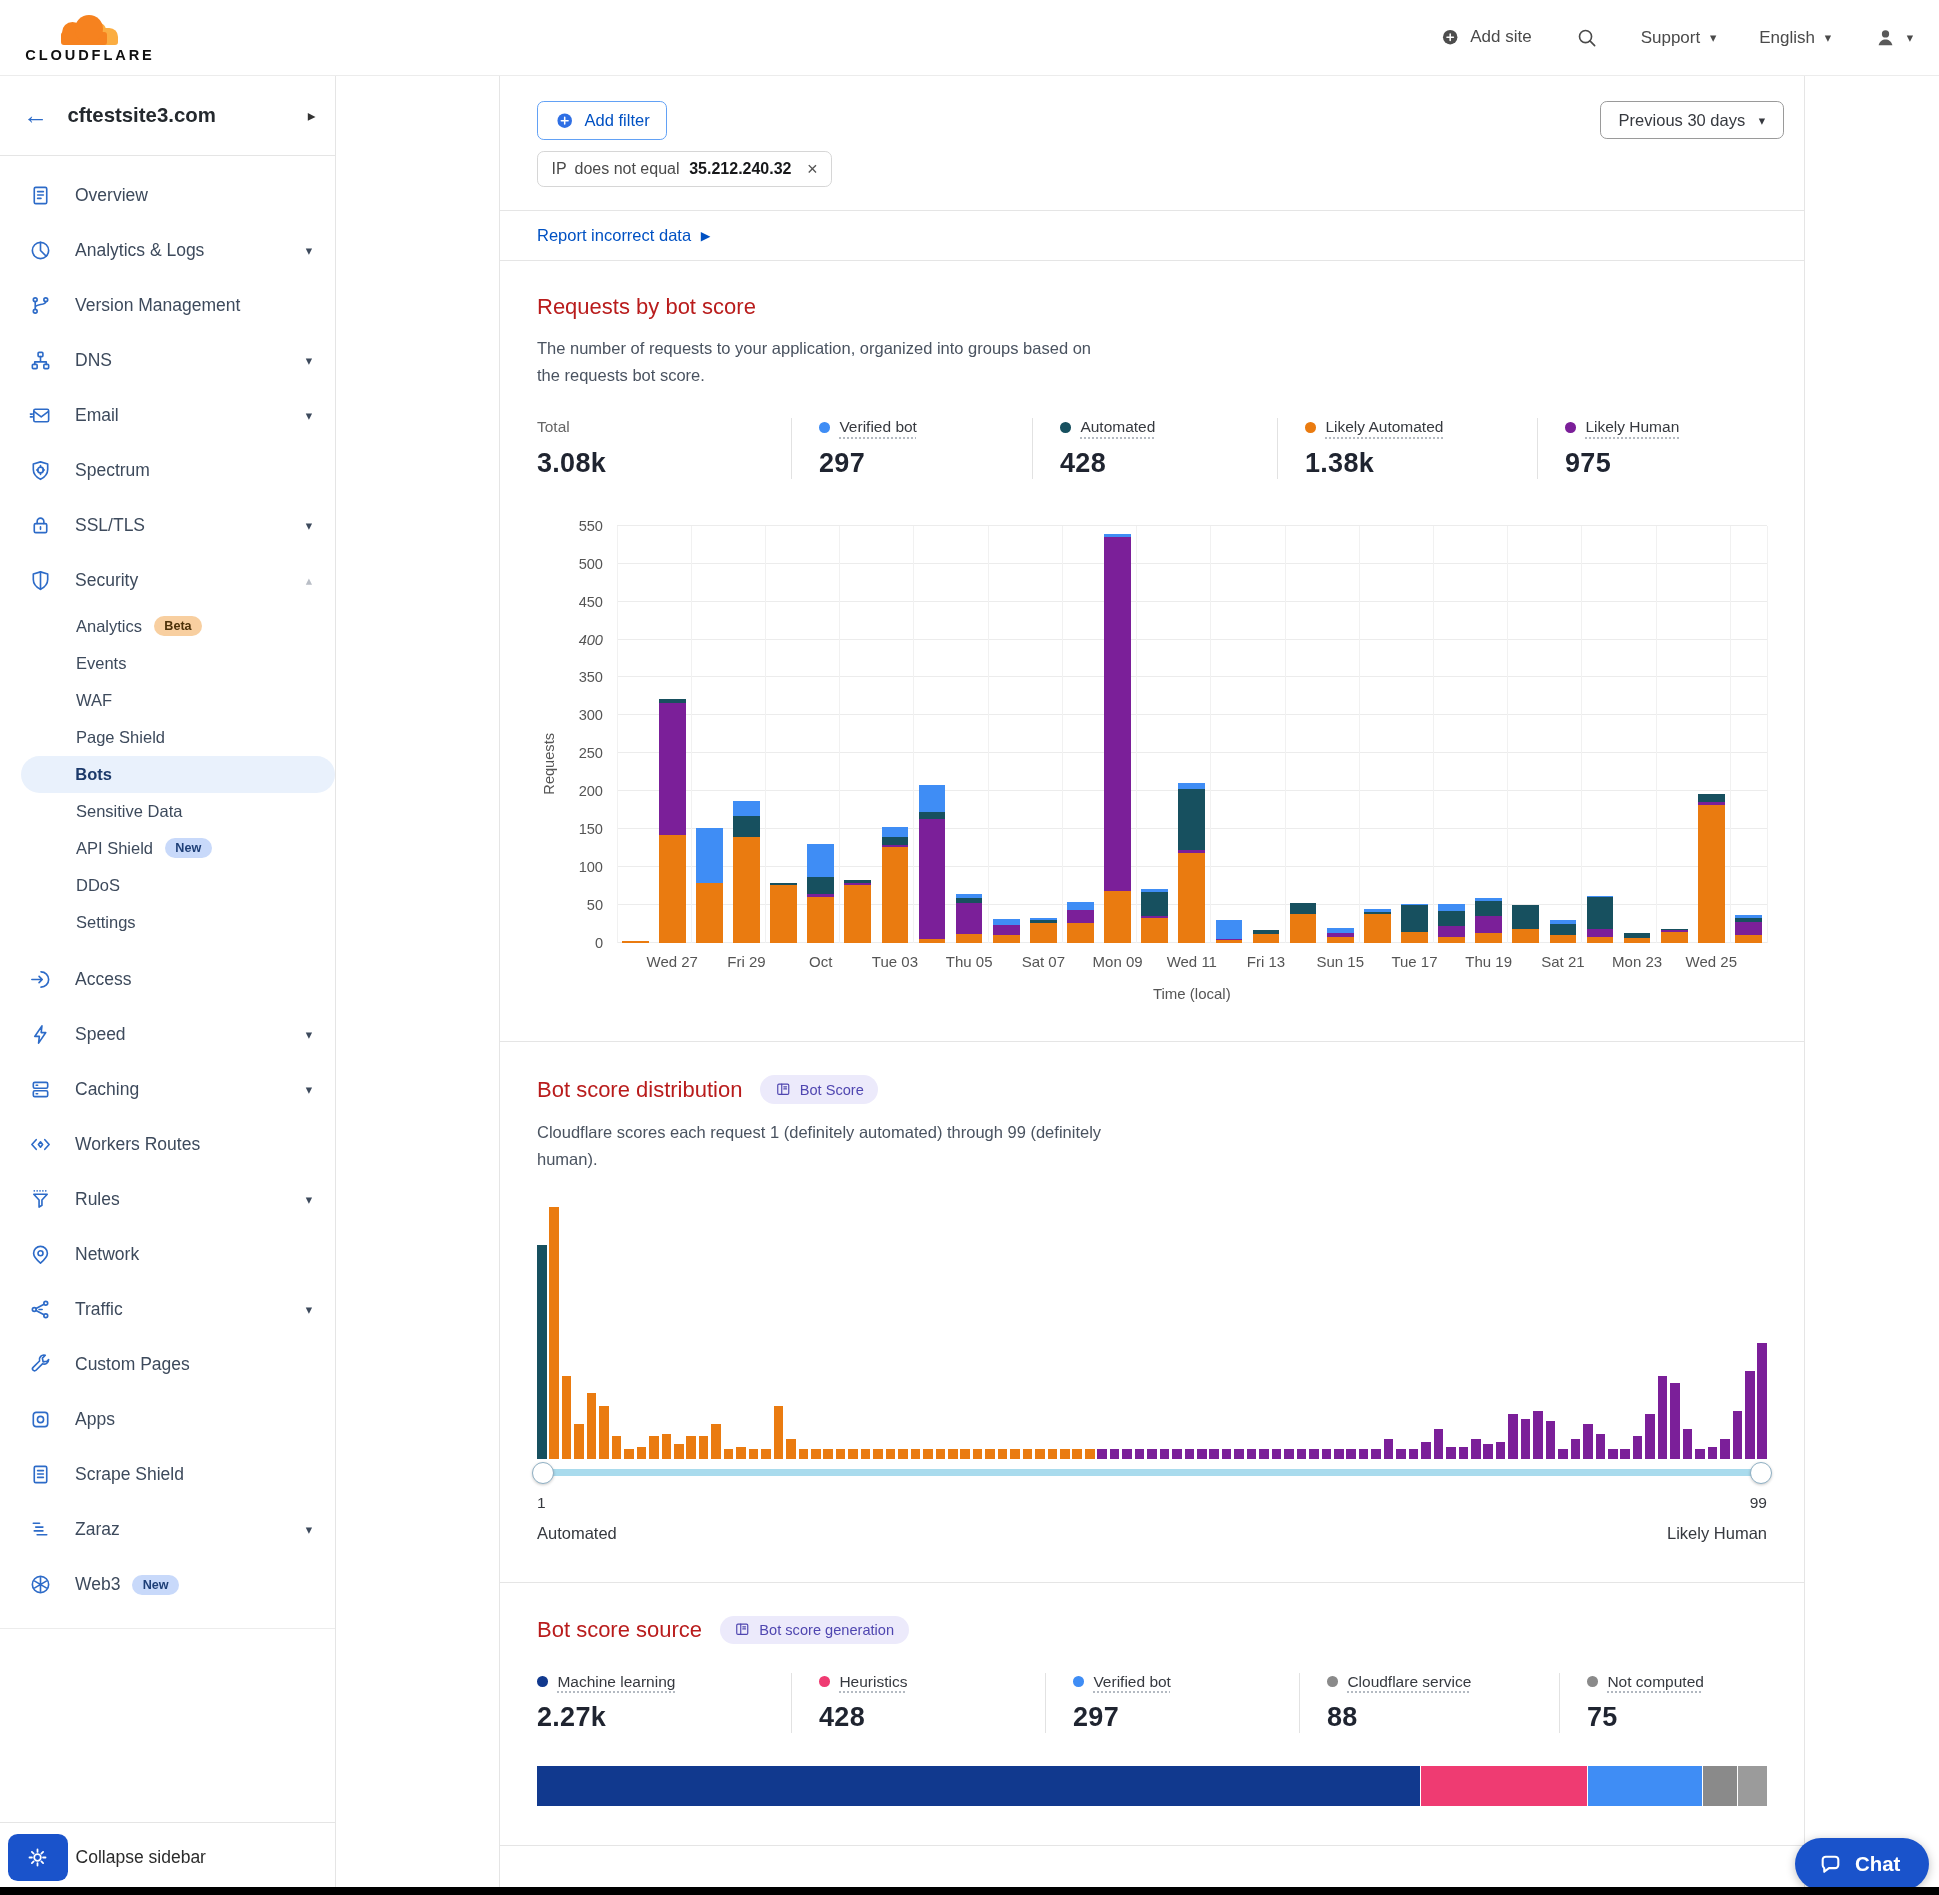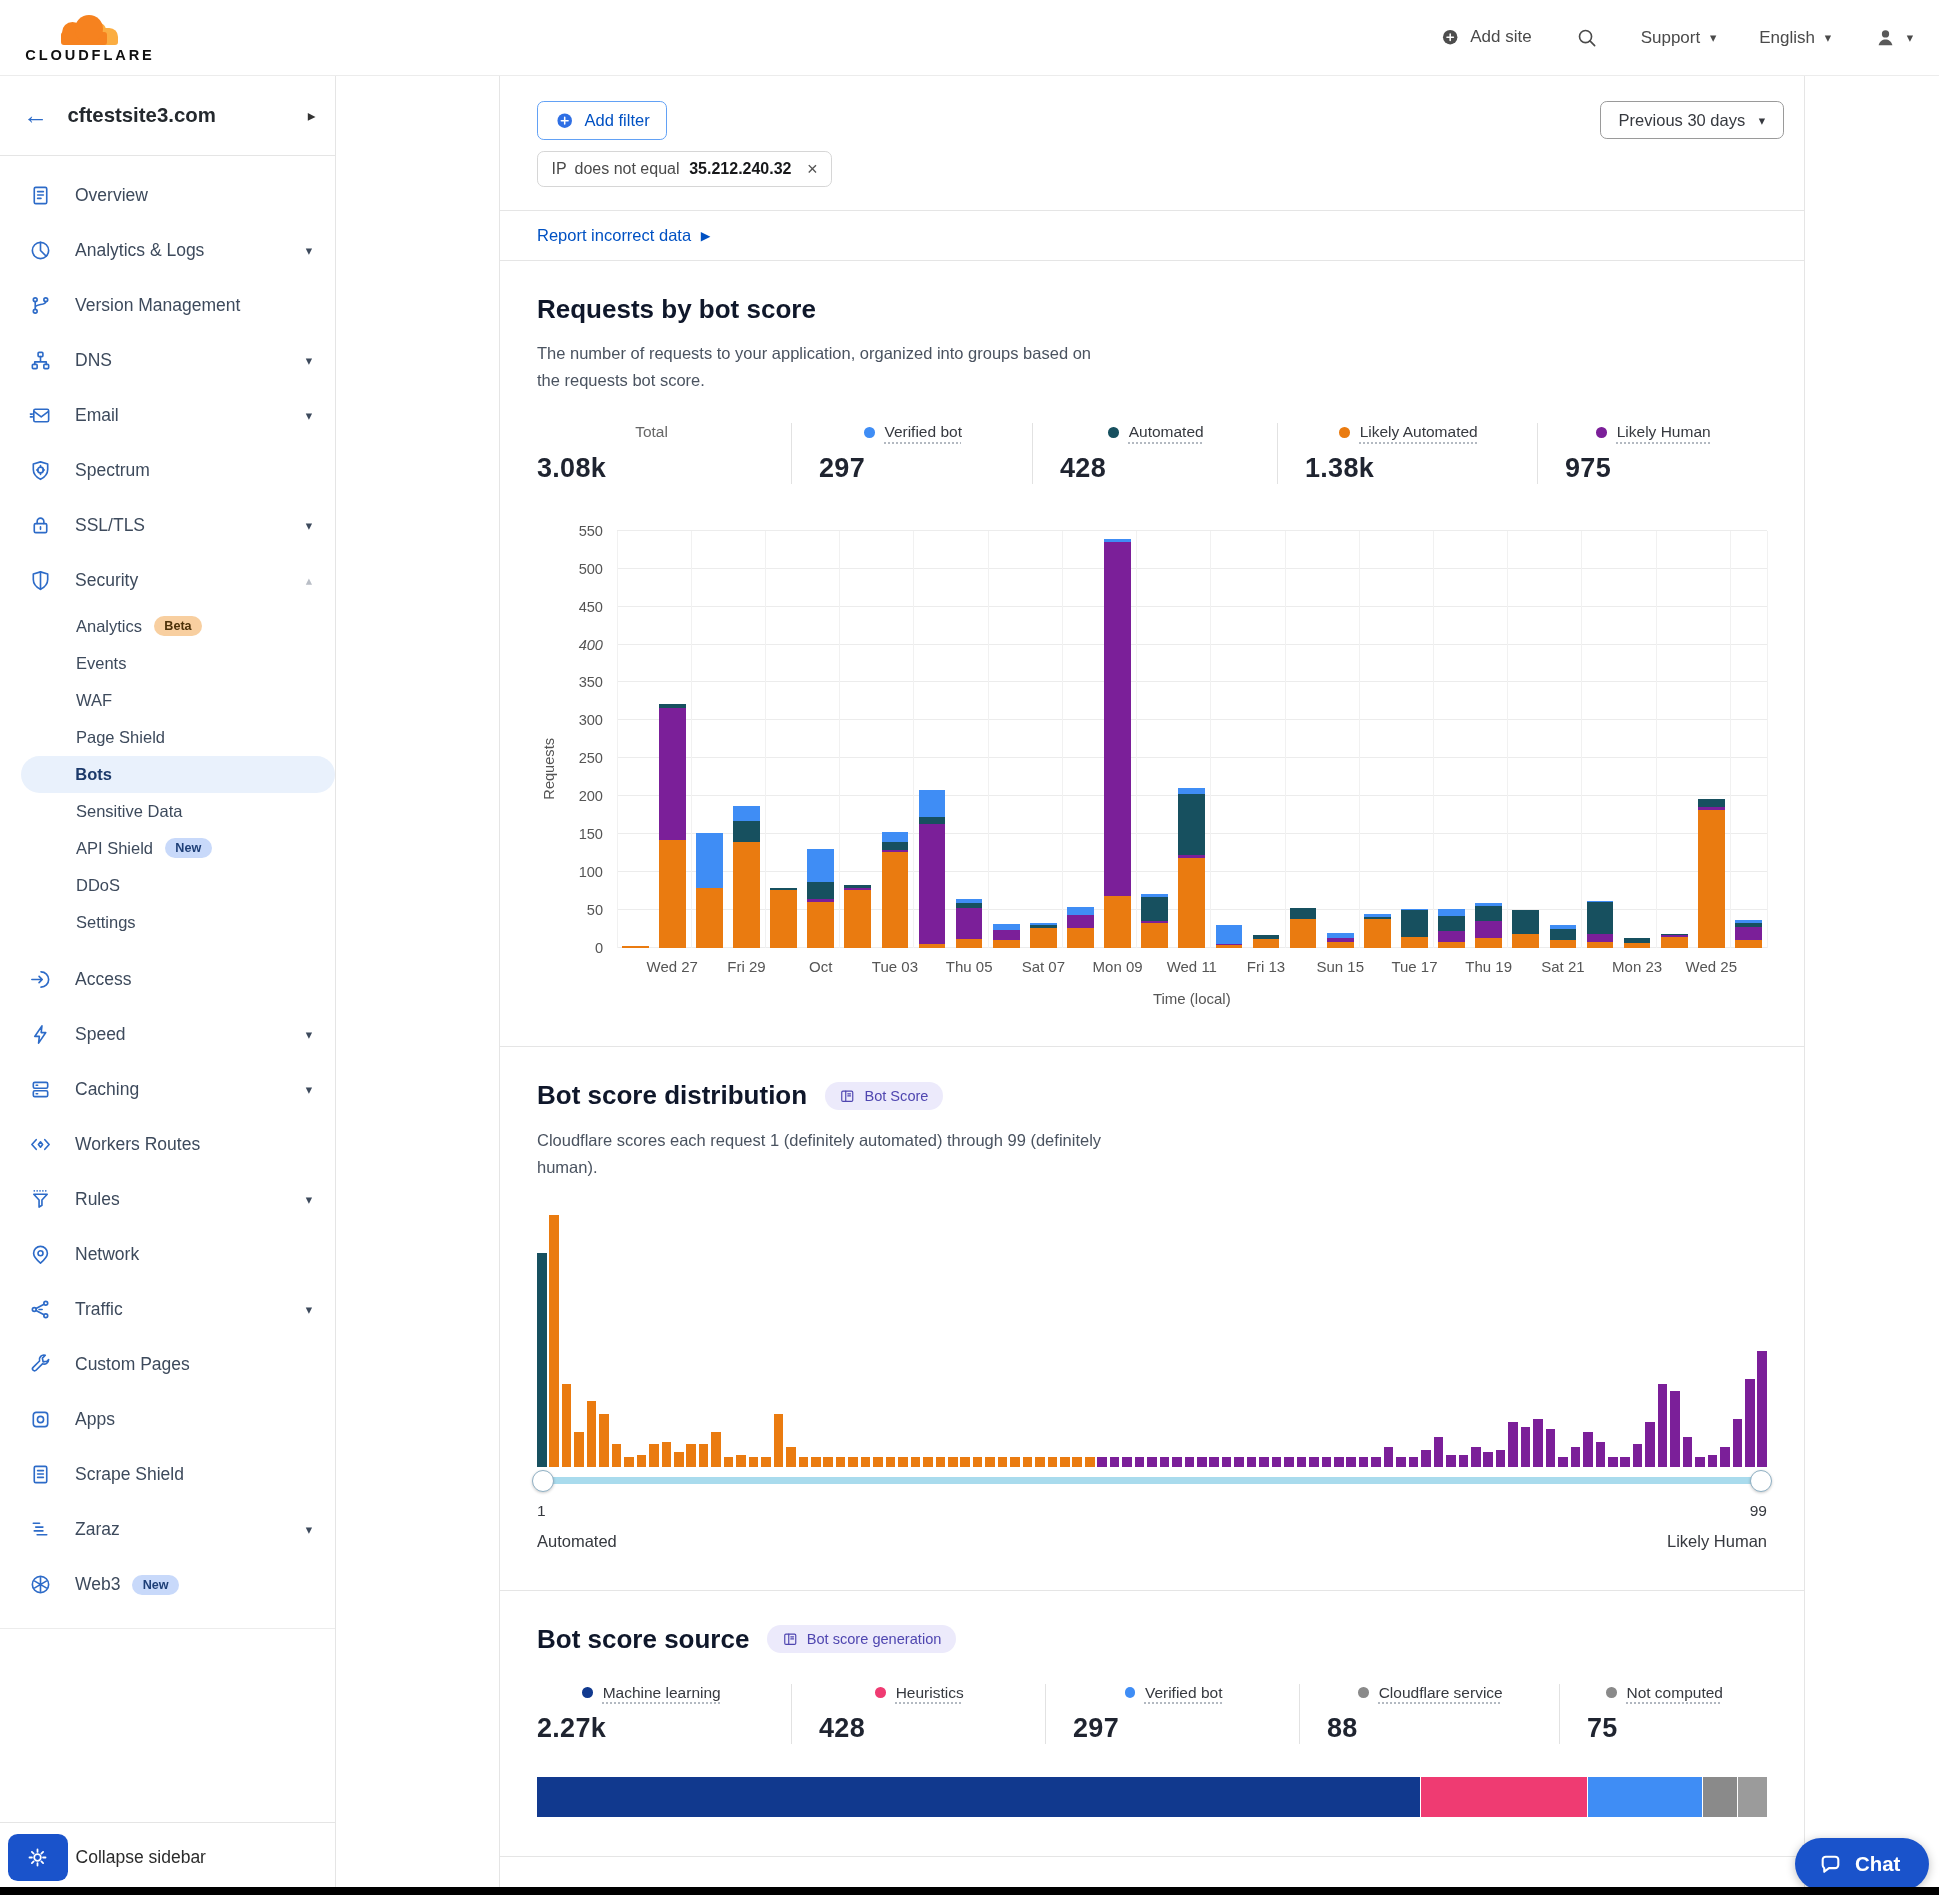--- a/index.html
+++ b/index.html
@@ -68,36 +68,36 @@
   .time-select { position:absolute; top:25px; right:20.4px; display:flex; align-items:center; gap:13.6px;
     border:1px solid #9a9a9a; border-radius:6.8px; padding:8.7px 17.5px; font-size:16.5px; color:#36393f; background:#fff; cursor:pointer; }
   .time-select .caret-dn { color:#36393f; }
 
   .report-row { padding:14.6px 37px; border-bottom:1px solid #e5e5e5; }
   .report-link { display:inline-flex; align-items:center; gap:9.7px; color:#0051c3; font-size:16.5px; cursor:pointer; }
   .report-link .tri { font-size:12.6px; }
 
   .card { padding:33px 37px 39px; border-bottom:1px solid #e5e5e5; }
   .title-row { display:flex; align-items:center; gap:17.5px; }
-  .card-title { font-size:26px; font-weight:700; color:#0f172a; }
+  .card-title { font-size:22px; font-weight:400; color:#b91c1c; }
   .card-badge { display:inline-flex; align-items:center; gap:8.7px; background:#eceafb; color:#4f46b0;
     font-size:14.6px; padding:5.8px 14.6px; border-radius:969px; cursor:pointer; }
   .card-badge .icn { width:16.5px; height:16.5px; }
   .card-desc { margin-top:15.5px; font-size:16.5px; color:#4a5360; line-height:1.65; max-width:558px; }
 
   .stats { display:flex; margin-top:29px; }
   .stat { padding-right:25px; }
   .stat + .stat { border-left:1px solid #e2e2e2; padding-left:27px; }
   .stats.req .stat:nth-child(1){ width:254px; } .stats.req .stat:nth-child(2){ width:241px; }
   .stats.req .stat:nth-child(3){ width:245px; } .stats.req .stat:nth-child(4){ width:260px; }
   .stats.req .stat:nth-child(5){ flex:1; }
   .stats.src .stat:nth-child(1){ width:254px; } .stats.src .stat:nth-child(2){ width:254px; }
   .stats.src .stat:nth-child(3){ width:254px; } .stats.src .stat:nth-child(4){ width:260px; }
   .stats.src .stat:nth-child(5){ flex:1; }
-  .stat-label { display:flex; align-items:center; gap:9.7px; font-size:15.5px; color:#36393f;justify-content:center; }
+  .stat-label { display:flex; align-items:center; gap:9.7px; font-size:15.5px; color:#36393f; }
   .stat-label .lbl { text-decoration:underline dotted #9aa2ad; text-underline-offset:4.9px; cursor:pointer; }
   .stat-label.plain { color:#666; }
   .stat-label.plain .lbl { text-decoration:none; cursor:default; }
   .dot { width:10.7px; height:10.7px; border-radius:50%; flex:none; }
   .stat-value { margin-top:11.6px; font-size:27px; font-weight:600; color:#1f2430; letter-spacing:0.3px; }
 
   
   .chart-wrap { display:flex; margin-top:47px; }
   .y-title { width:23px; display:flex; align-items:center; justify-content:center; font-size:14.6px; color:#555; }
   .y-title span { writing-mode:vertical-rl; transform:rotate(180deg); }

